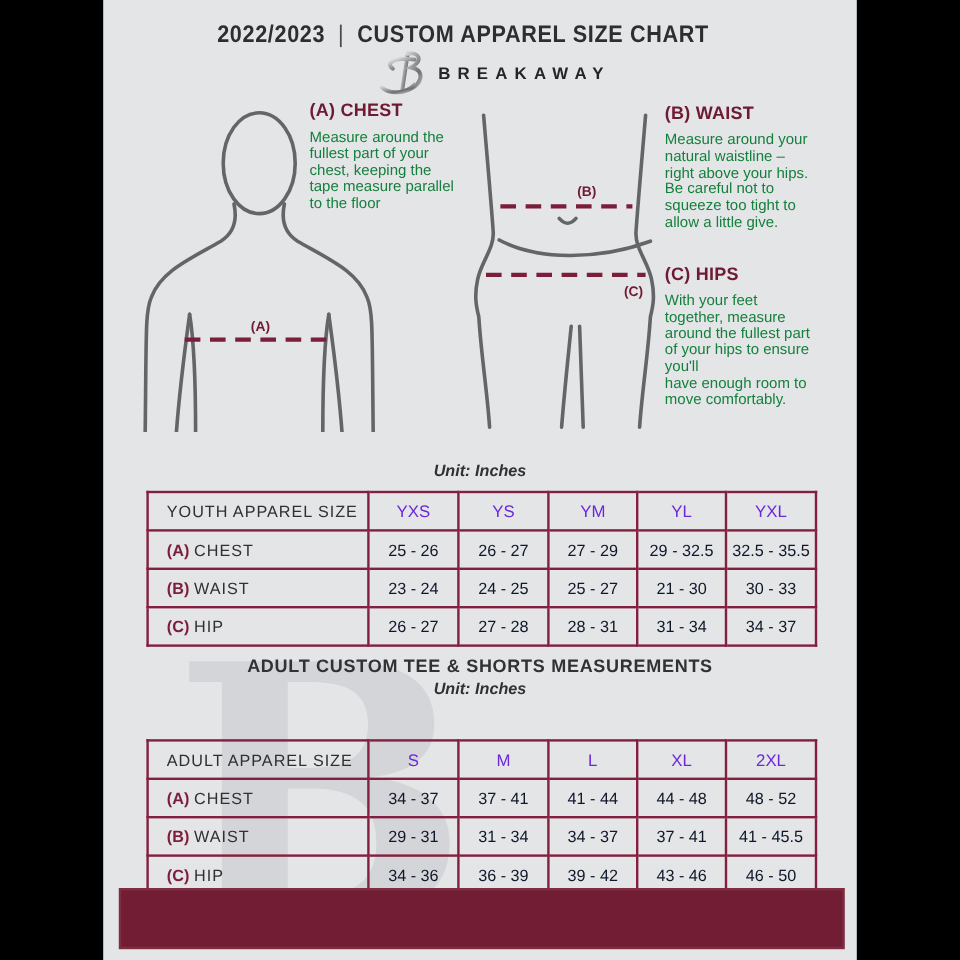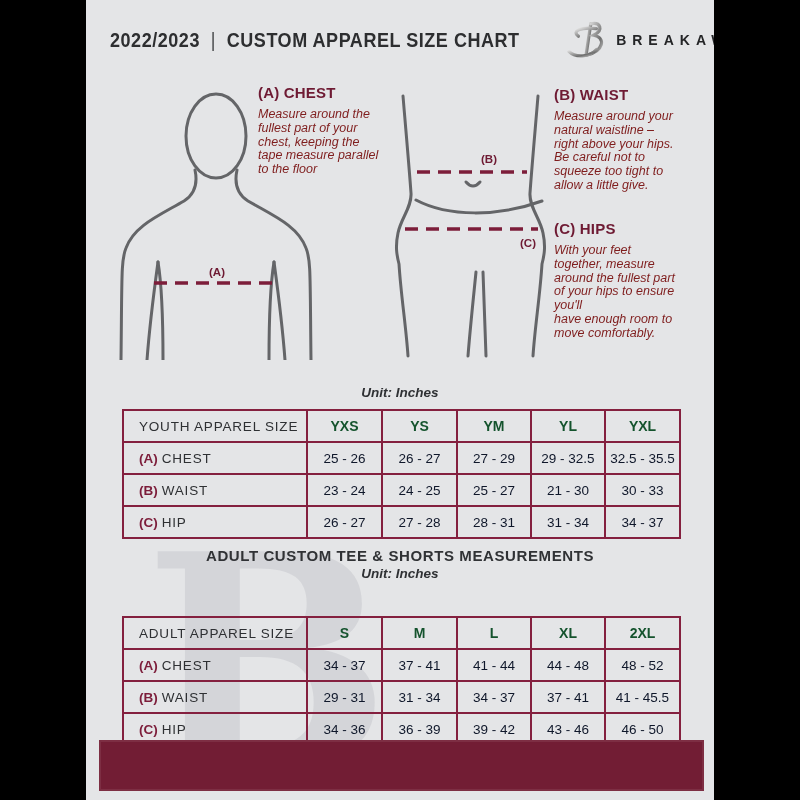--- a/index.html
+++ b/index.html
@@ -2,52 +2,52 @@
 <html><head>
 <meta charset="utf-8">
 <style>
   html,body{margin:0;padding:0;}
   body{width:800px;height:800px;background:#000;position:relative;overflow:hidden;
        font-family:"Liberation Sans",sans-serif;}
   .doc{position:absolute;left:86px;top:0;width:628px;height:800px;background:#e4e5e7;overflow:hidden;}
 
   
   .topbar{position:absolute;top:18px;left:0;right:0;height:44px;display:flex;
-          align-items:center;justify-content:space-between;padding:0 24px 0 24px;}
+          align-items:center;justify-content:space-between;padding:0 24px 0 41px;flex-direction:column;}
   .headline{font-size:20px;font-weight:700;color:#2d2e30;letter-spacing:.6px;white-space:nowrap;
             transform:scaleX(.9);transform-origin:0 50%;}
   .headline .pipe{font-weight:400;margin:0 12px;color:#4a4b4d;}
   .brand{display:flex;align-items:center;gap:9px;}
   .brandname{font-size:14px;font-weight:700;letter-spacing:6px;color:#242527;margin-right:-6px;}
 
   
   .guide-block{position:absolute;z-index:2;}
   .guide-head{font-size:15px;font-weight:800;color:#6e1a33;letter-spacing:.2px;margin:0 0 7px 0;}
-  .guide-body{font-size:12.5px;line-height:13.8px;font-style:italic;font-weight:500;
-              color:#7f1d1d;white-space:pre-line;margin:0;}
+  .guide-body{font-size:12.5px;line-height:13.8px;font-weight:500;
+              color:#15803d;white-space:pre-line;margin:0;}
 
   .fig{position:absolute;z-index:1;}
   .fig path,.fig ellipse{fill:none;stroke:#646568;stroke-width:3;stroke-linecap:round;}
   .fig .measure{stroke:#7c1d3a;stroke-width:3.6;stroke-dasharray:13 8;stroke-linecap:butt;}
   .fig text{font-family:"Liberation Sans",sans-serif;font-size:11.5px;font-weight:700;fill:#6e1a33;}
 
   
   .sec-title{position:absolute;left:0;right:0;text-align:center;font-size:15px;font-weight:700;
              color:#303235;letter-spacing:.6px;z-index:2;}
   .sec-unit{position:absolute;left:0;right:0;text-align:center;font-size:13.5px;font-weight:600;
             font-style:italic;color:#2f3134;z-index:2;}
 
   
   table.size-table{position:absolute;left:36px;width:557px;border-collapse:collapse;
                    table-layout:fixed;z-index:2;background:transparent;}
   .size-table th,.size-table td{border:2px solid #84203f;height:30px;padding:0;
                    font-family:"Liberation Sans",sans-serif;}
   .size-table .rowhead{text-align:left;padding-left:15px;font-size:13.5px;font-weight:400;
                    color:#2e3033;letter-spacing:.8px;}
-  .size-table th.size{font-size:14px;font-weight:700;color:#14532d;text-align:center;}
+  .size-table th.size{font-size:14px;font-weight:400;color:#6d28d9;text-align:center;}
   .size-table td.val{font-size:13.5px;font-weight:400;color:#0f172a;text-align:center;}
   .size-table .pfx{font-weight:800;color:#7c1d3a;letter-spacing:0;margin-right:4px;}
 
   
   .watermark{position:absolute;left:58px;top:548px;z-index:0;font-family:"DejaVu Serif",serif;
              font-weight:700;font-size:292px;line-height:.78;color:rgba(105,112,125,.13);}
   .footerbar{position:absolute;left:13px;top:740px;width:605px;height:51px;background:#721d34;
              box-shadow:inset 0 0 0 2px rgba(255,255,255,.08);z-index:3;}
 </style>
 </head>

